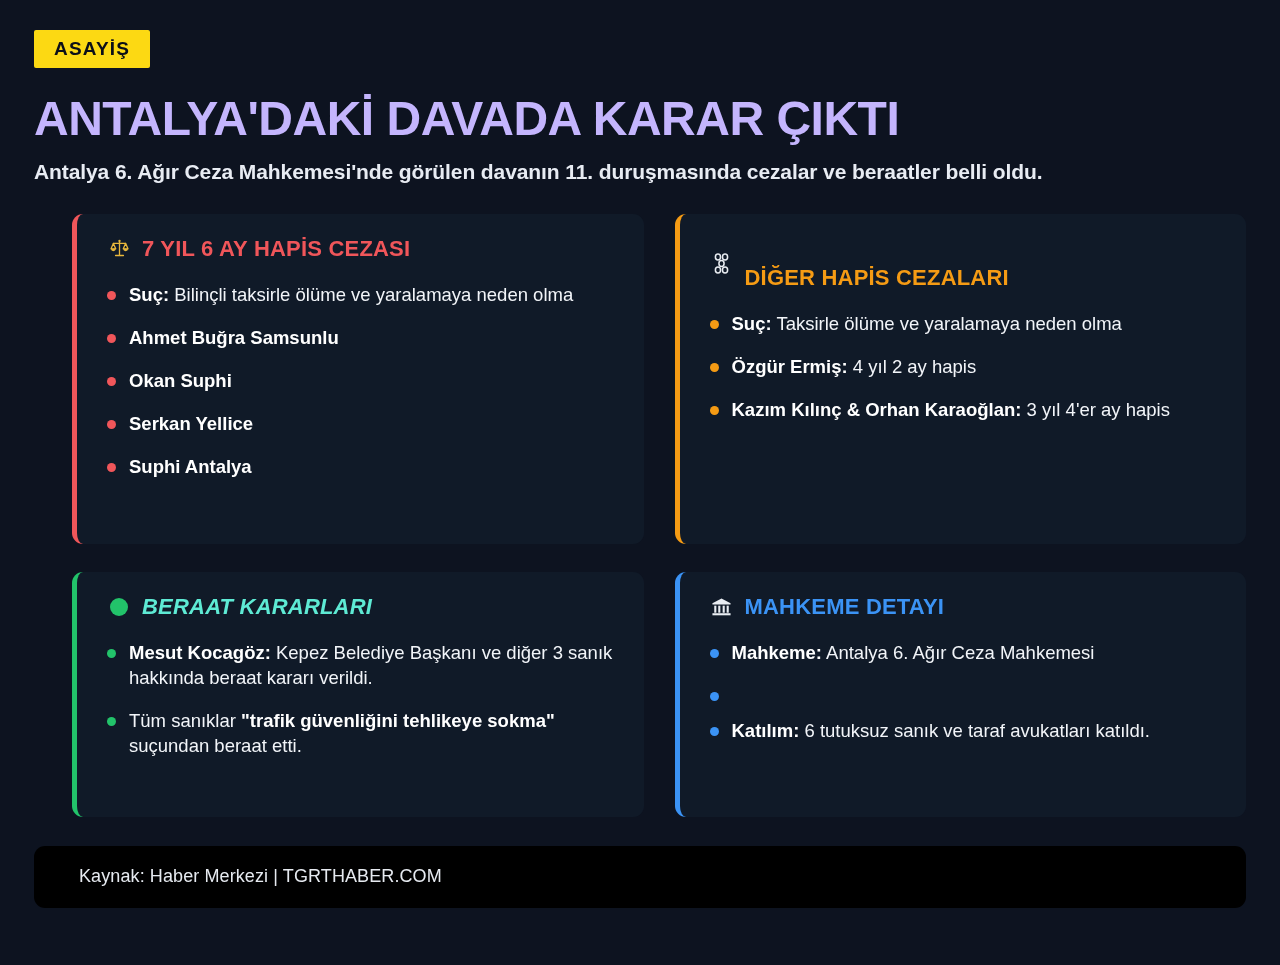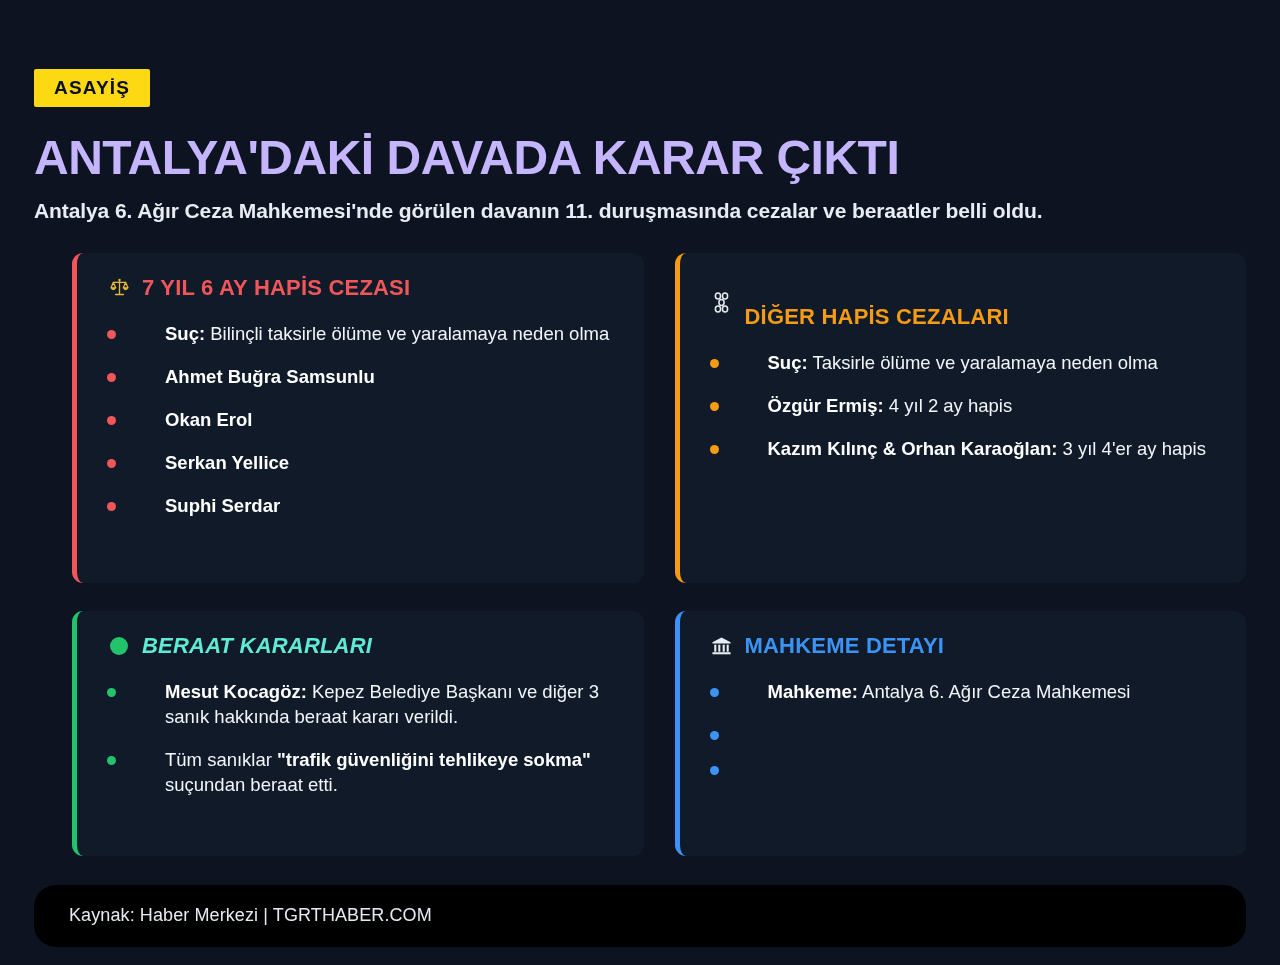--- a/index.html
+++ b/index.html
@@ -31,21 +31,20 @@
   .badge {
     display: inline-block;
     background: #fcd913;
     color: #0b0f19;
     font-weight: bold;
     font-size: 19px;
     letter-spacing: 1.2px;
     padding: 9px 20px 10px 20px;
     line-height: 1;
     border-radius: 2px;
-    margin-top: 39px;
   }
   .main-title {
     margin: 26px 0 0 0;
     color: #c4b5fd;
     font-size: 48px;
     line-height: 1.04;
     font-weight: bold;
     letter-spacing: -0.5px;
     white-space: nowrap;
   }
@@ -130,32 +129,32 @@
     width: 9px;
     height: 9px;
     border-radius: 50%;
     margin-top: 8px;
   }
   .card.red    .dot { background: #f0565a; }
   .card.orange .dot { background: #f59b14; }
   .card.green  .dot { background: #22c36a; }
   .card.blue   .dot { background: #3b93f5; }
 
-  .item-text { flex: 1 1 auto; margin-left: 36px; }
+  .item-text { flex: 1 1 auto; }
   .item-text b { font-weight: bold; color: #ffffff; }
 
   
   .footer {
     margin-top: 29px;
     background: #000000;
-    border-radius: 22px;
+    border-radius: 11px;
     height: 62px;
     display: flex;
     align-items: center;
-    padding: 0 35px;
+    padding: 0 45px;
     box-sizing: border-box;
   }
   .footer-text {
     color: #e6eaf0;
     font-size: 18px;
     letter-spacing: 0.1px;
   }
 </style>
 </head>
 <body>
@@ -192,29 +191,29 @@
         <li class="item">
           <span class="dot"></span>
           <span class="item-text"><b>Suç:</b><span> Bilinçli taksirle ölüme ve yaralamaya neden olma</span></span>
         </li>
         <li class="item">
           <span class="dot"></span>
           <span class="item-text"><b>Ahmet Buğra Samsunlu</b><span></span></span>
         </li>
         <li class="item">
           <span class="dot"></span>
-          <span class="item-text"><b>Okan Erol</b><span></span></span>
+          <span class="item-text"><b>Okan Suphi</b><span></span></span>
         </li>
         <li class="item">
           <span class="dot"></span>
           <span class="item-text"><b>Serkan Yellice</b><span></span></span>
         </li>
         <li class="item">
           <span class="dot"></span>
-          <span class="item-text"><b>Suphi Serdar</b><span></span></span>
+          <span class="item-text"><b>Suphi Antalya</b><span></span></span>
         </li>
       </ul>
     </section>
 
     <section class="card orange card-b">
       <div class="card-head">
         <span class="card-icon">
           <svg width="19" height="21" viewBox="0 0 18 22" aria-hidden="true">
             <g fill="none" stroke="#e9edf2" stroke-width="1.6">
               <ellipse cx="5.3" cy="4.2" rx="2.7" ry="3.1"></ellipse>
@@ -283,20 +282,21 @@
       <ul class="items">
         <li class="item">
           <span class="dot"></span>
           <span class="item-text"><b>Mahkeme:</b><span> Antalya 6. Ağır Ceza Mahkemesi</span></span>
         </li>
         <li class="item">
           <span class="dot"></span>
         </li>
         <li class="item">
           <span class="dot"></span>
+          <span class="item-text"><b>Katılım:</b><span> 6 tutuksuz sanık ve taraf avukatları katıldı.</span></span>
         </li>
       </ul>
     </section>
 
   </div>
 
   <div class="footer">
     <span class="footer-text">Kaynak: Haber Merkezi | TGRTHABER.COM</span>
   </div>
 

